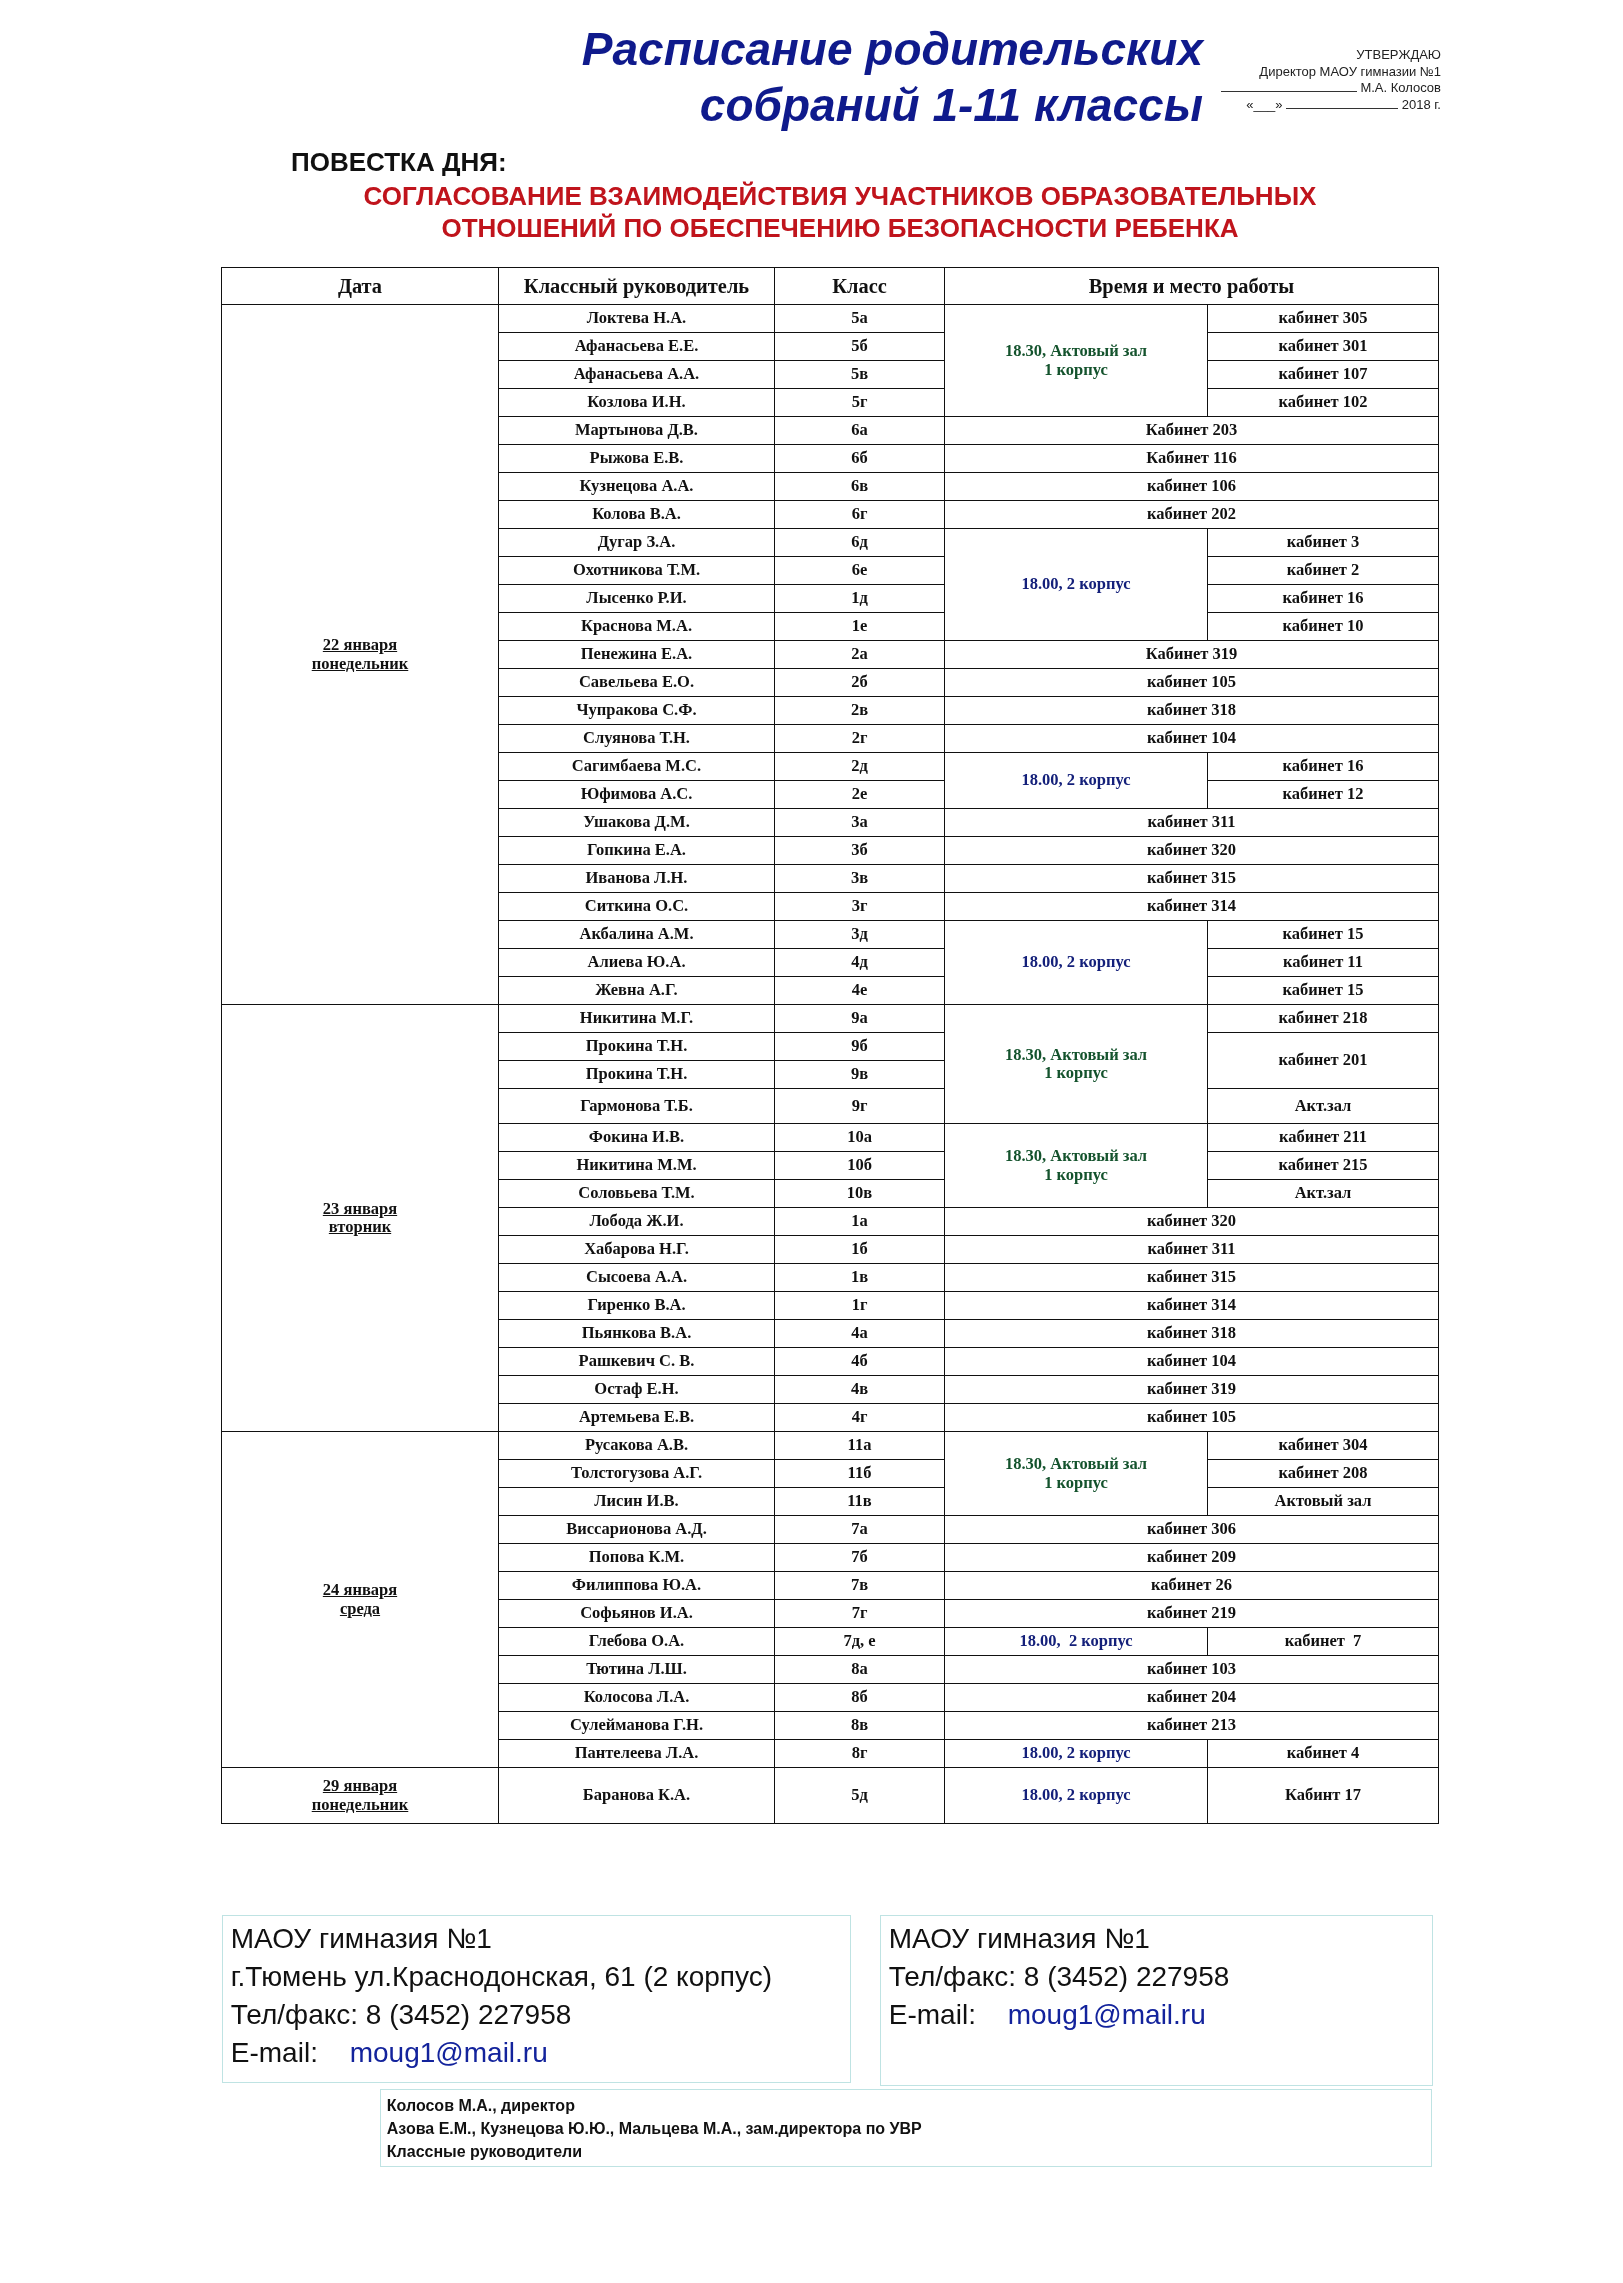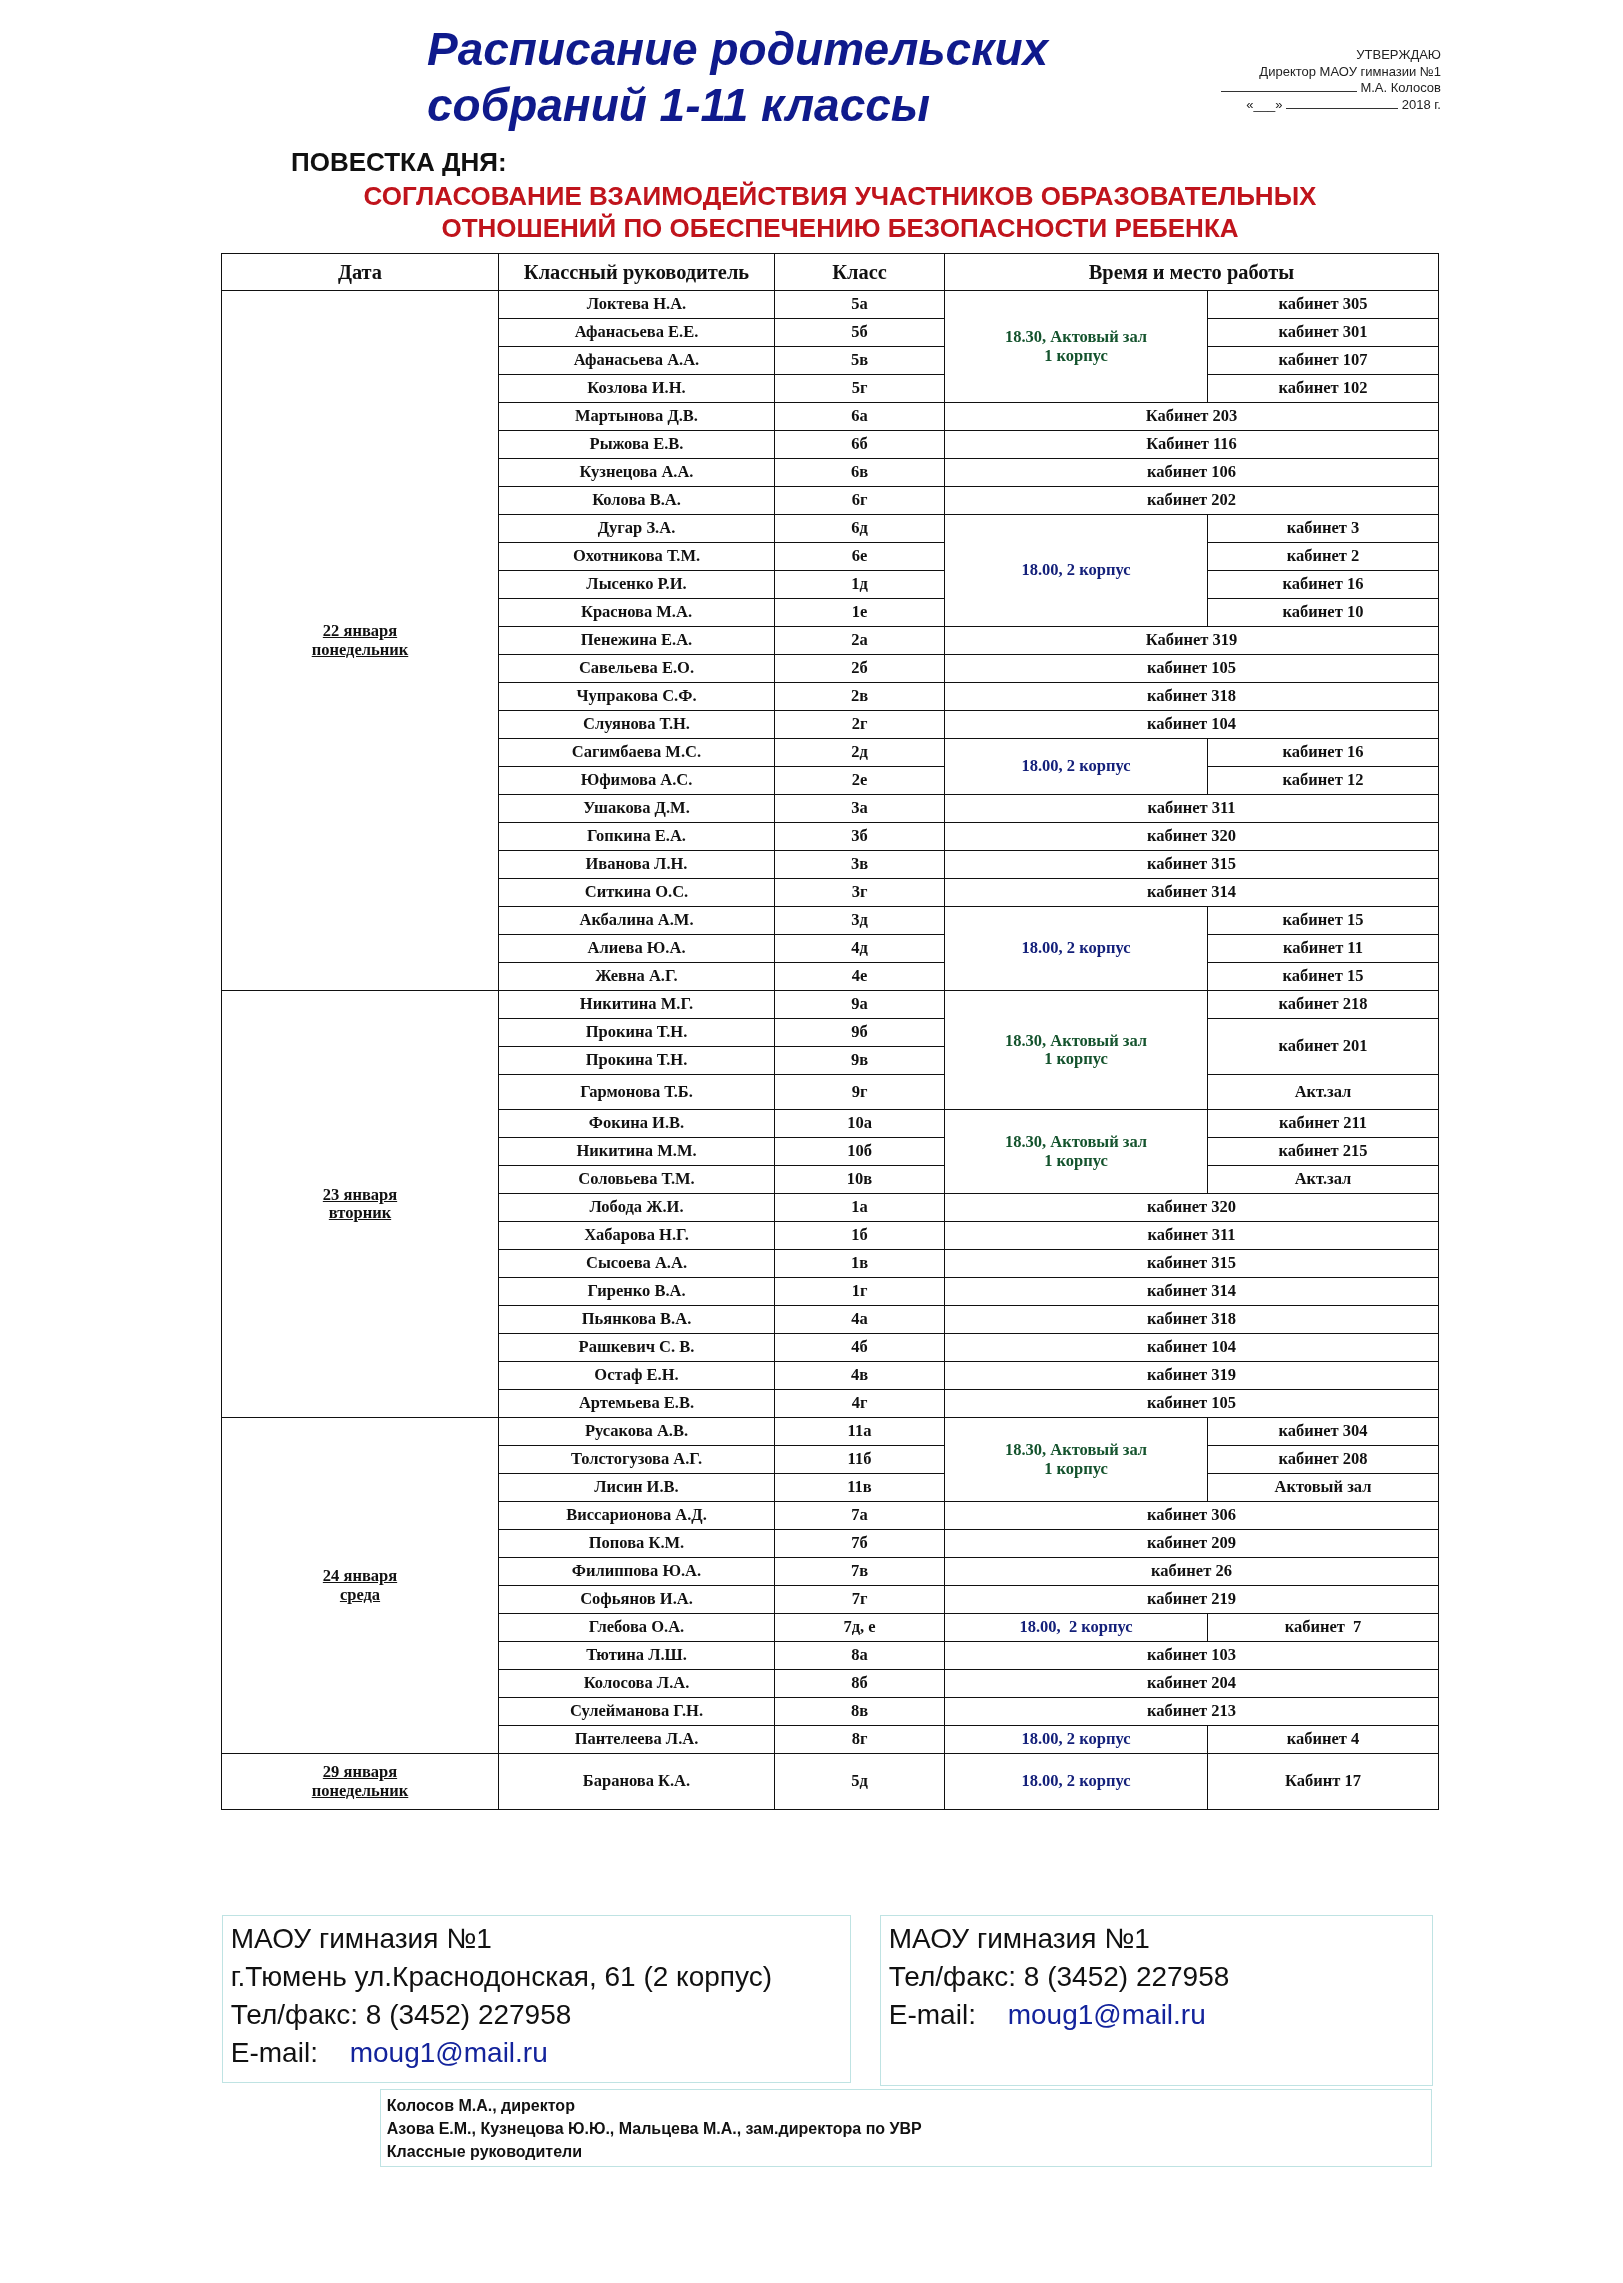--- a/index.html
+++ b/index.html
@@ -1,22 +1,22 @@
 <!DOCTYPE html>
 <html><head>
 <meta charset="utf-8">
 <style>
   html, body { margin: 0; padding: 0; background: #ffffff; }
   body { width: 1623px; height: 2283px; position: relative; overflow: hidden; font-family: "Liberation Serif", serif; color: #111; }
-  .title { position: absolute; left: 427px; top: 21.3px; width: 776px; text-align: left; font-family: "Liberation Sans", sans-serif; font-weight: bold; font-style: italic; font-size: 46px; line-height: 56px; color: #0f1a8c; }
+  .title { position: absolute; left: 427px; top: 21.3px; width: 776px; text-align: right; font-family: "Liberation Sans", sans-serif; font-weight: bold; font-style: italic; font-size: 46px; line-height: 56px; color: #0f1a8c; }
   .approve { position: absolute; left: 1145px; top: 47px; width: 296px; text-align: right; font-family: "Liberation Sans", sans-serif; font-size: 13px; line-height: 16.5px; color: #222; }
   .approve .line { display: inline-block; border-bottom: 1px solid #333; }
   .agenda-head { position: absolute; left: 291px; top: 147px; width: 1097px; font-family: "Liberation Sans", sans-serif; font-weight: bold; font-size: 26px; color: #111; }
   .agenda { position: absolute; left: 243px; top: 180px; width: 1194px; text-align: center; font-family: "Liberation Sans", sans-serif; font-weight: bold; font-size: 26px; line-height: 32px; color: #c0141c; }
-  table.sched { position: absolute; left: 221px; top: 253px; width: 1216px; border-collapse: collapse; table-layout: fixed; }
+  table.sched { position: absolute; left: 221px; top: 267px; width: 1216px; border-collapse: collapse; table-layout: fixed; }
   table.sched td, table.sched th { border: 1.5px solid #111; text-align: center; vertical-align: middle; padding: 0; font-weight: bold; font-size: 16.5px; line-height: 18.4px; overflow: hidden; white-space: nowrap; }
   table.sched th { height: 36px; font-size: 20.4px; }
   table.sched td { height: 27px; }
   td.date { font-size: 19.4px; line-height: 28px; white-space: normal; border-bottom: 1.9px solid #111; text-decoration: underline; }
   td.red { color: #14532d; font-size: 17px; line-height: 23px; white-space: normal; }
   td.blue { color: #14207a; font-size: 17px; }
   td.top { vertical-align: top; padding-top: 1.9px; }
   td.left { text-align: left; padding-left: 3.9px; }
   .contact { position: absolute; border: 1.5px solid #bfe3e3; font-family: "Liberation Sans", sans-serif; font-size: 28px; line-height: 38px; color: #111; padding: 3.9px 7.8px; box-sizing: border-box; }
   .contact .mail { color: #13239c; margin-left: 24px; }

